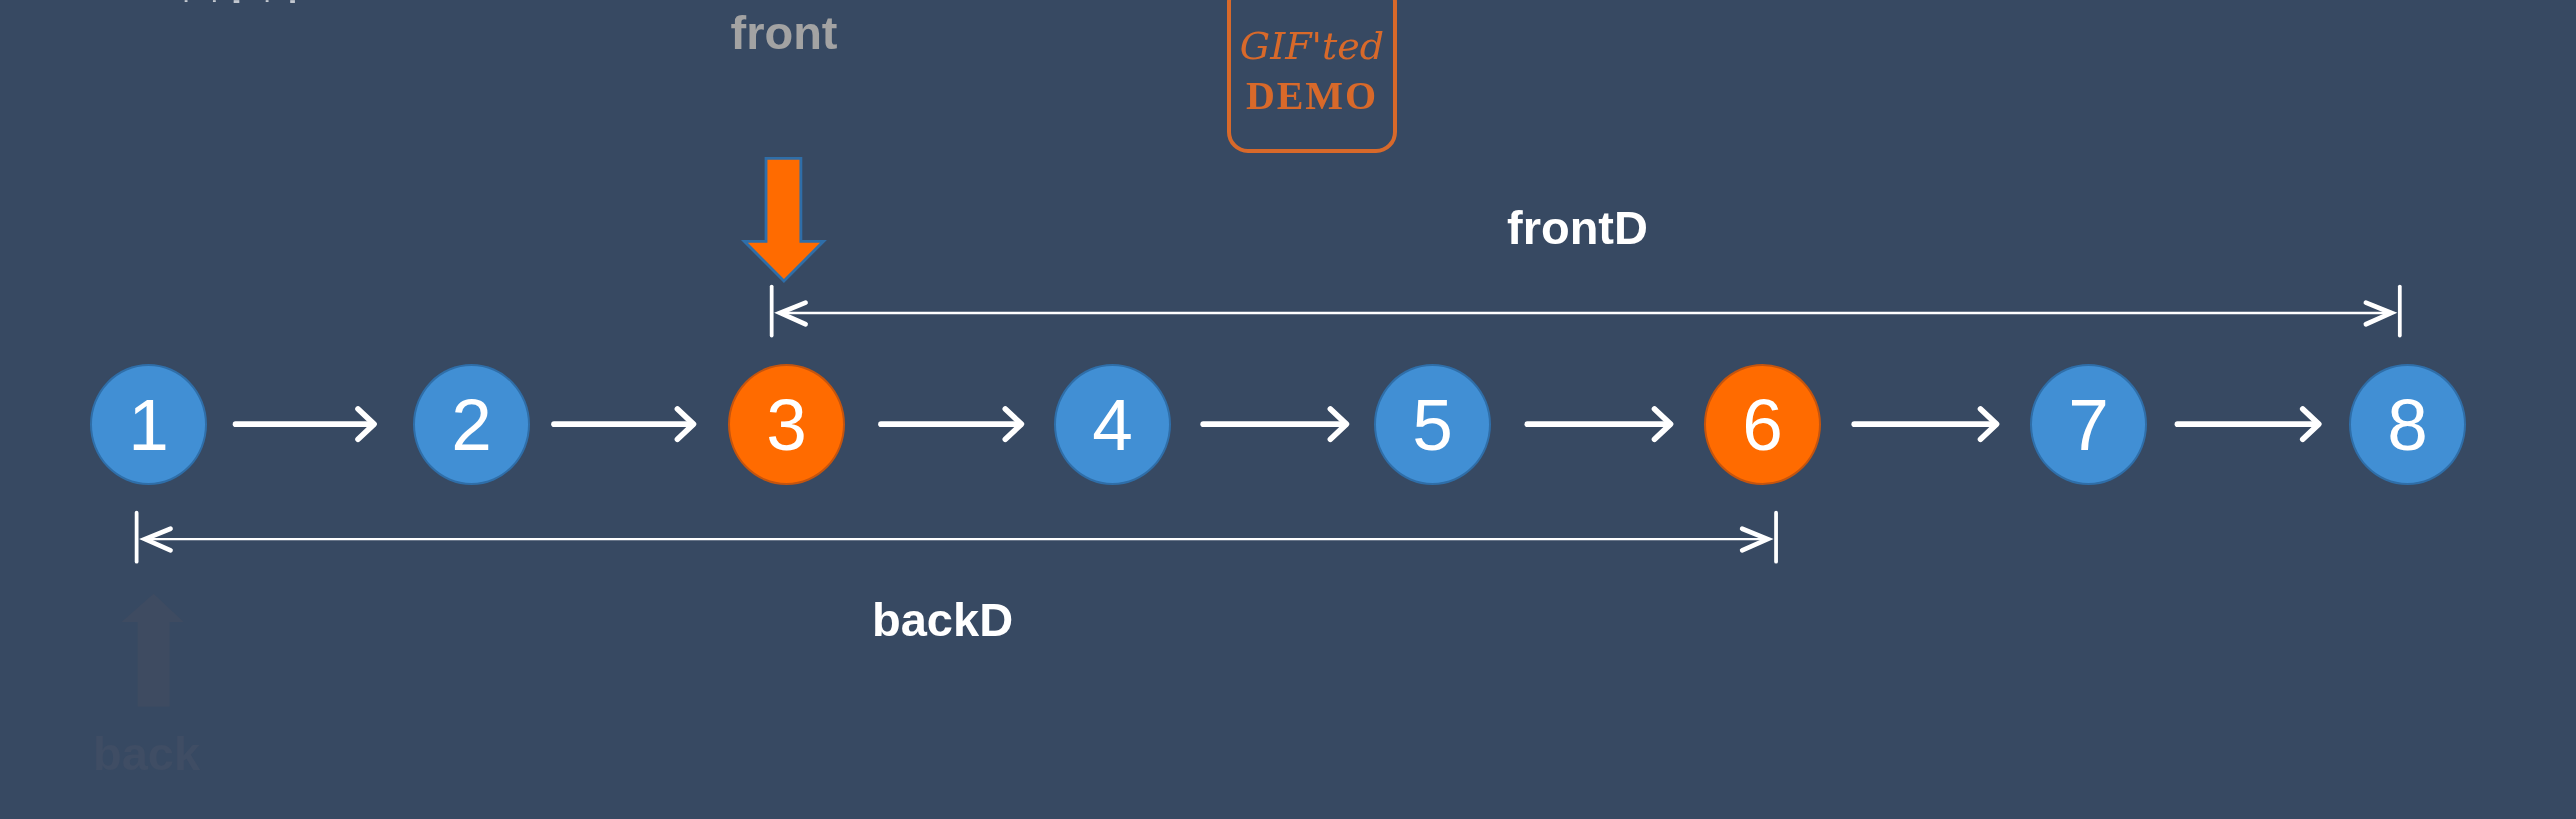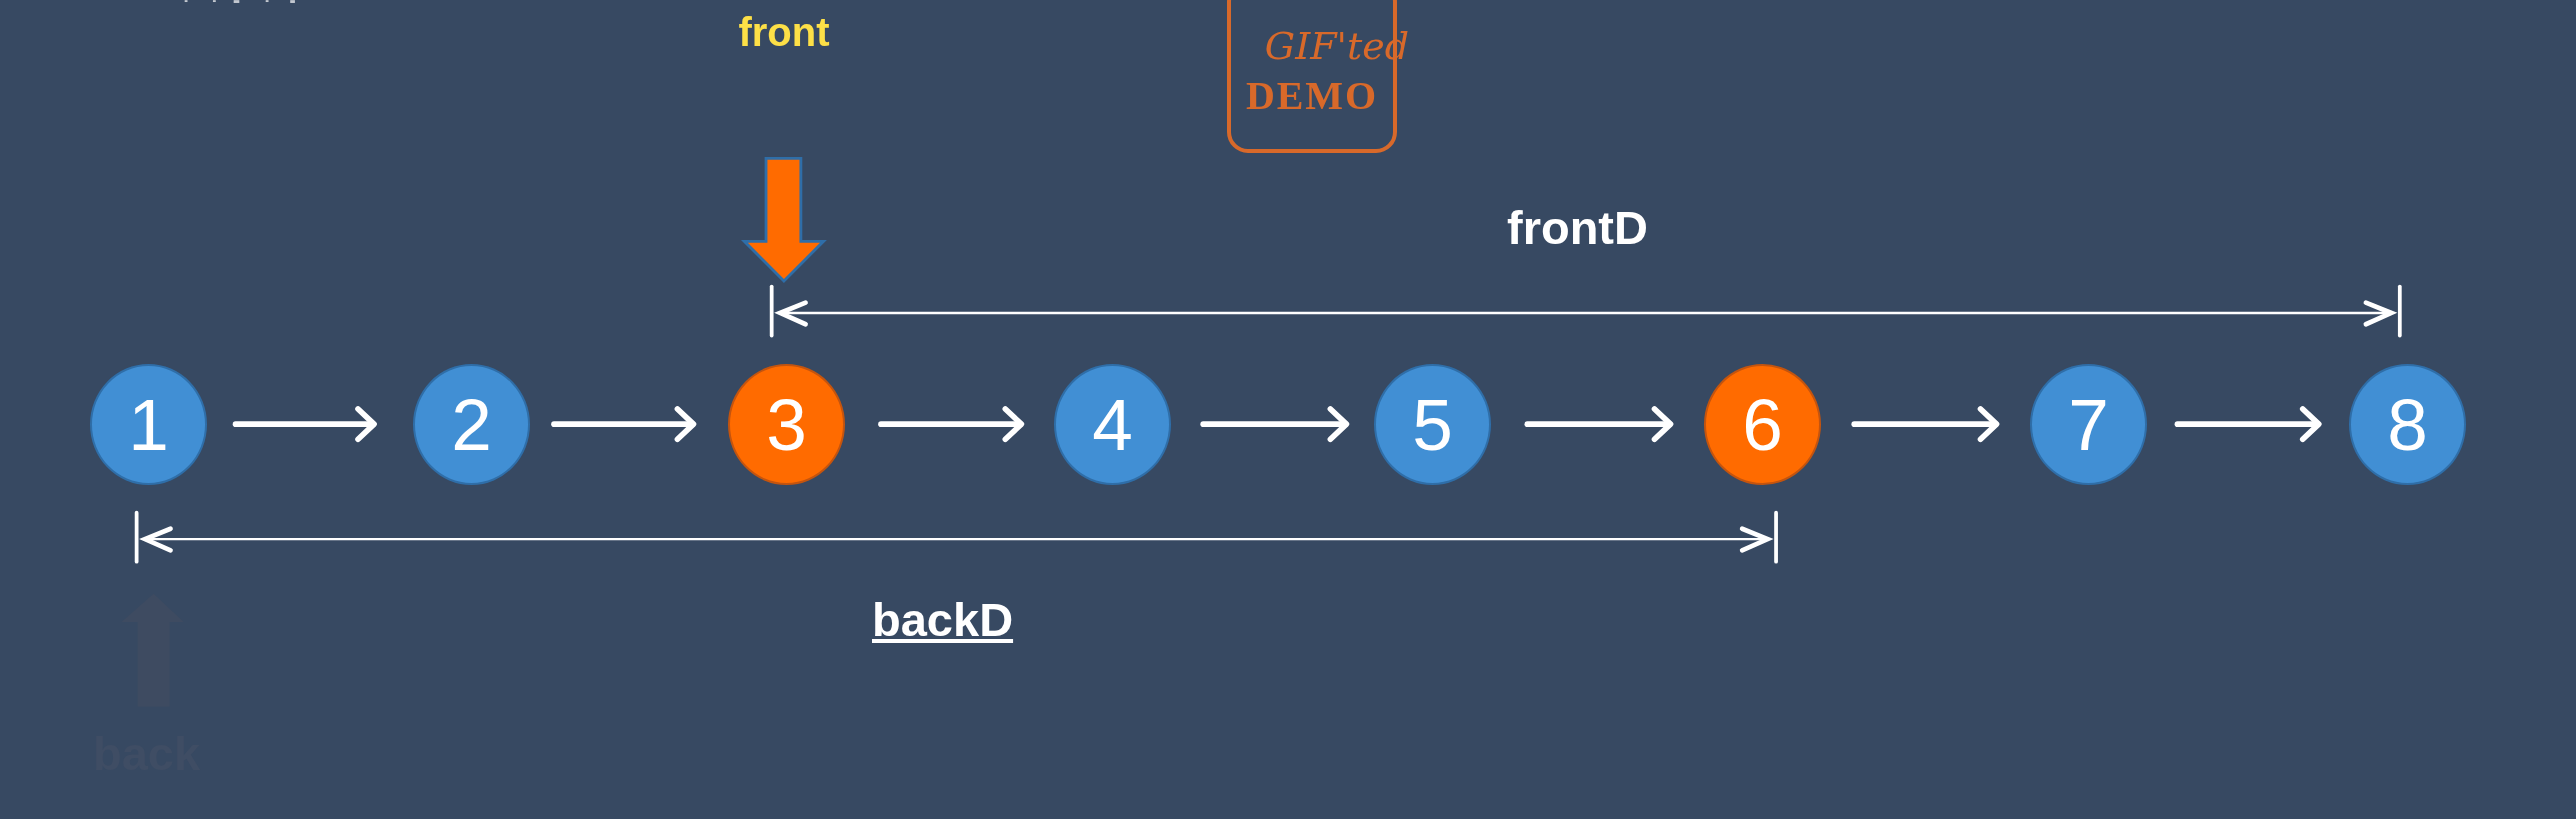--- a/index.html
+++ b/index.html
@@ -21,23 +21,23 @@
       position: absolute;
       color: #ffffff;
       font-weight: bold;
       font-size: 47px;
       line-height: 1;
       white-space: nowrap;
       text-align: center;
     }
     .pointer-label {
       position: absolute;
-      color: #fde047;
-      font-weight: bold;
-      font-size: 40px;
+      color: #a3a3a3;
+      font-weight: bold;
+      font-size: 47px;
       line-height: 59px;
       text-align: center;
       width: 226px;
     }
     .faded-label {
       position: absolute;
       color: #3f4d64;
       font-weight: bold;
       font-size: 47px;
       line-height: 1;
@@ -79,21 +79,20 @@
     }
     .wm-line1 {
       position: absolute;
       top: 42px;
       left: 0;
       width: 100%;
       font-family: "DejaVu Serif", serif;
       font-style: italic;
       font-size: 38px;
       line-height: 1;
-      padding-left: 25px;
     }
     .wm-line2 {
       position: absolute;
       top: 91px;
       left: 0;
       width: 100%;
       font-family: "Liberation Serif", "DejaVu Serif", serif;
       font-weight: bold;
       font-size: 40px;
       letter-spacing: 1.9px;
@@ -205,18 +204,18 @@
   <div class="node orange" style="left:1704px; top:364px;">
     <span>6</span>
   </div>
   <div class="node blue" style="left:2030px; top:364px;">
     <span>7</span>
   </div>
   <div class="node blue" style="left:2349px; top:364px;">
     <span>8</span>
   </div>
 
-  <div class="label" style="left:872px; top:596px;text-decoration:underline;">backD</div>
+  <div class="label" style="left:872px; top:596px;">backD</div>
 
   <div class="faded-label" style="left:93px; top:730px;">back</div>
 
 </div>
 
 
 </body></html>

